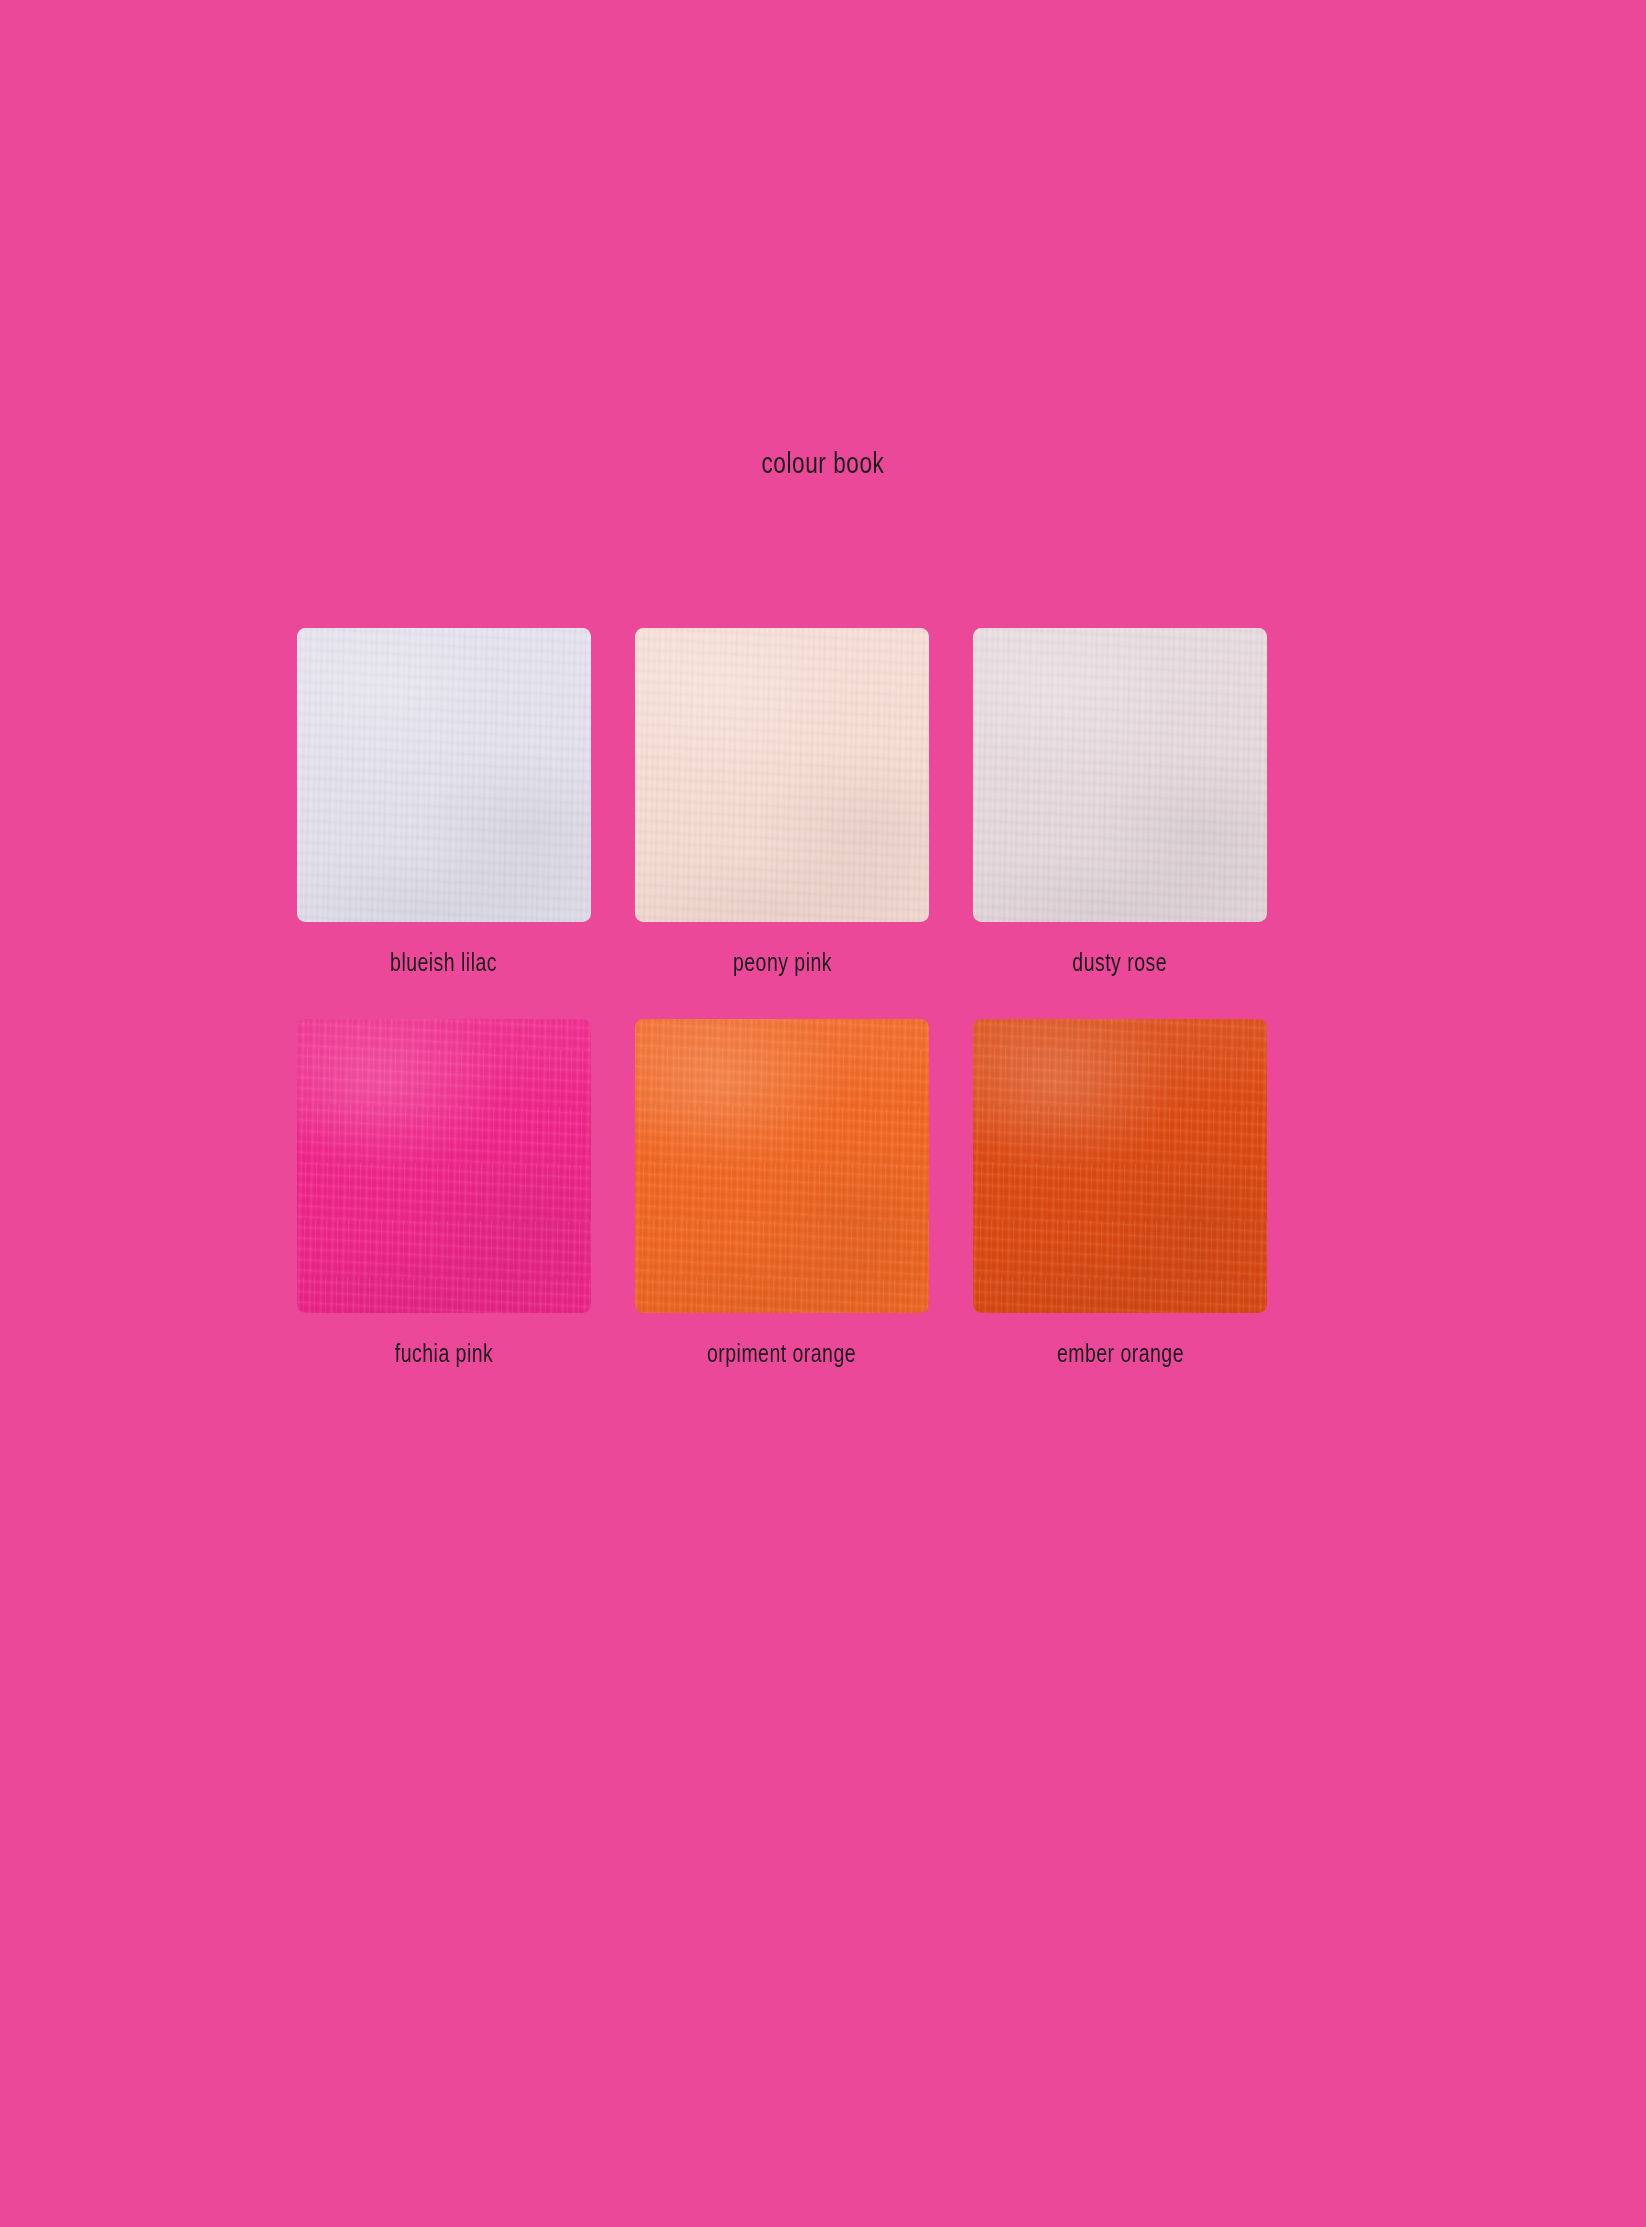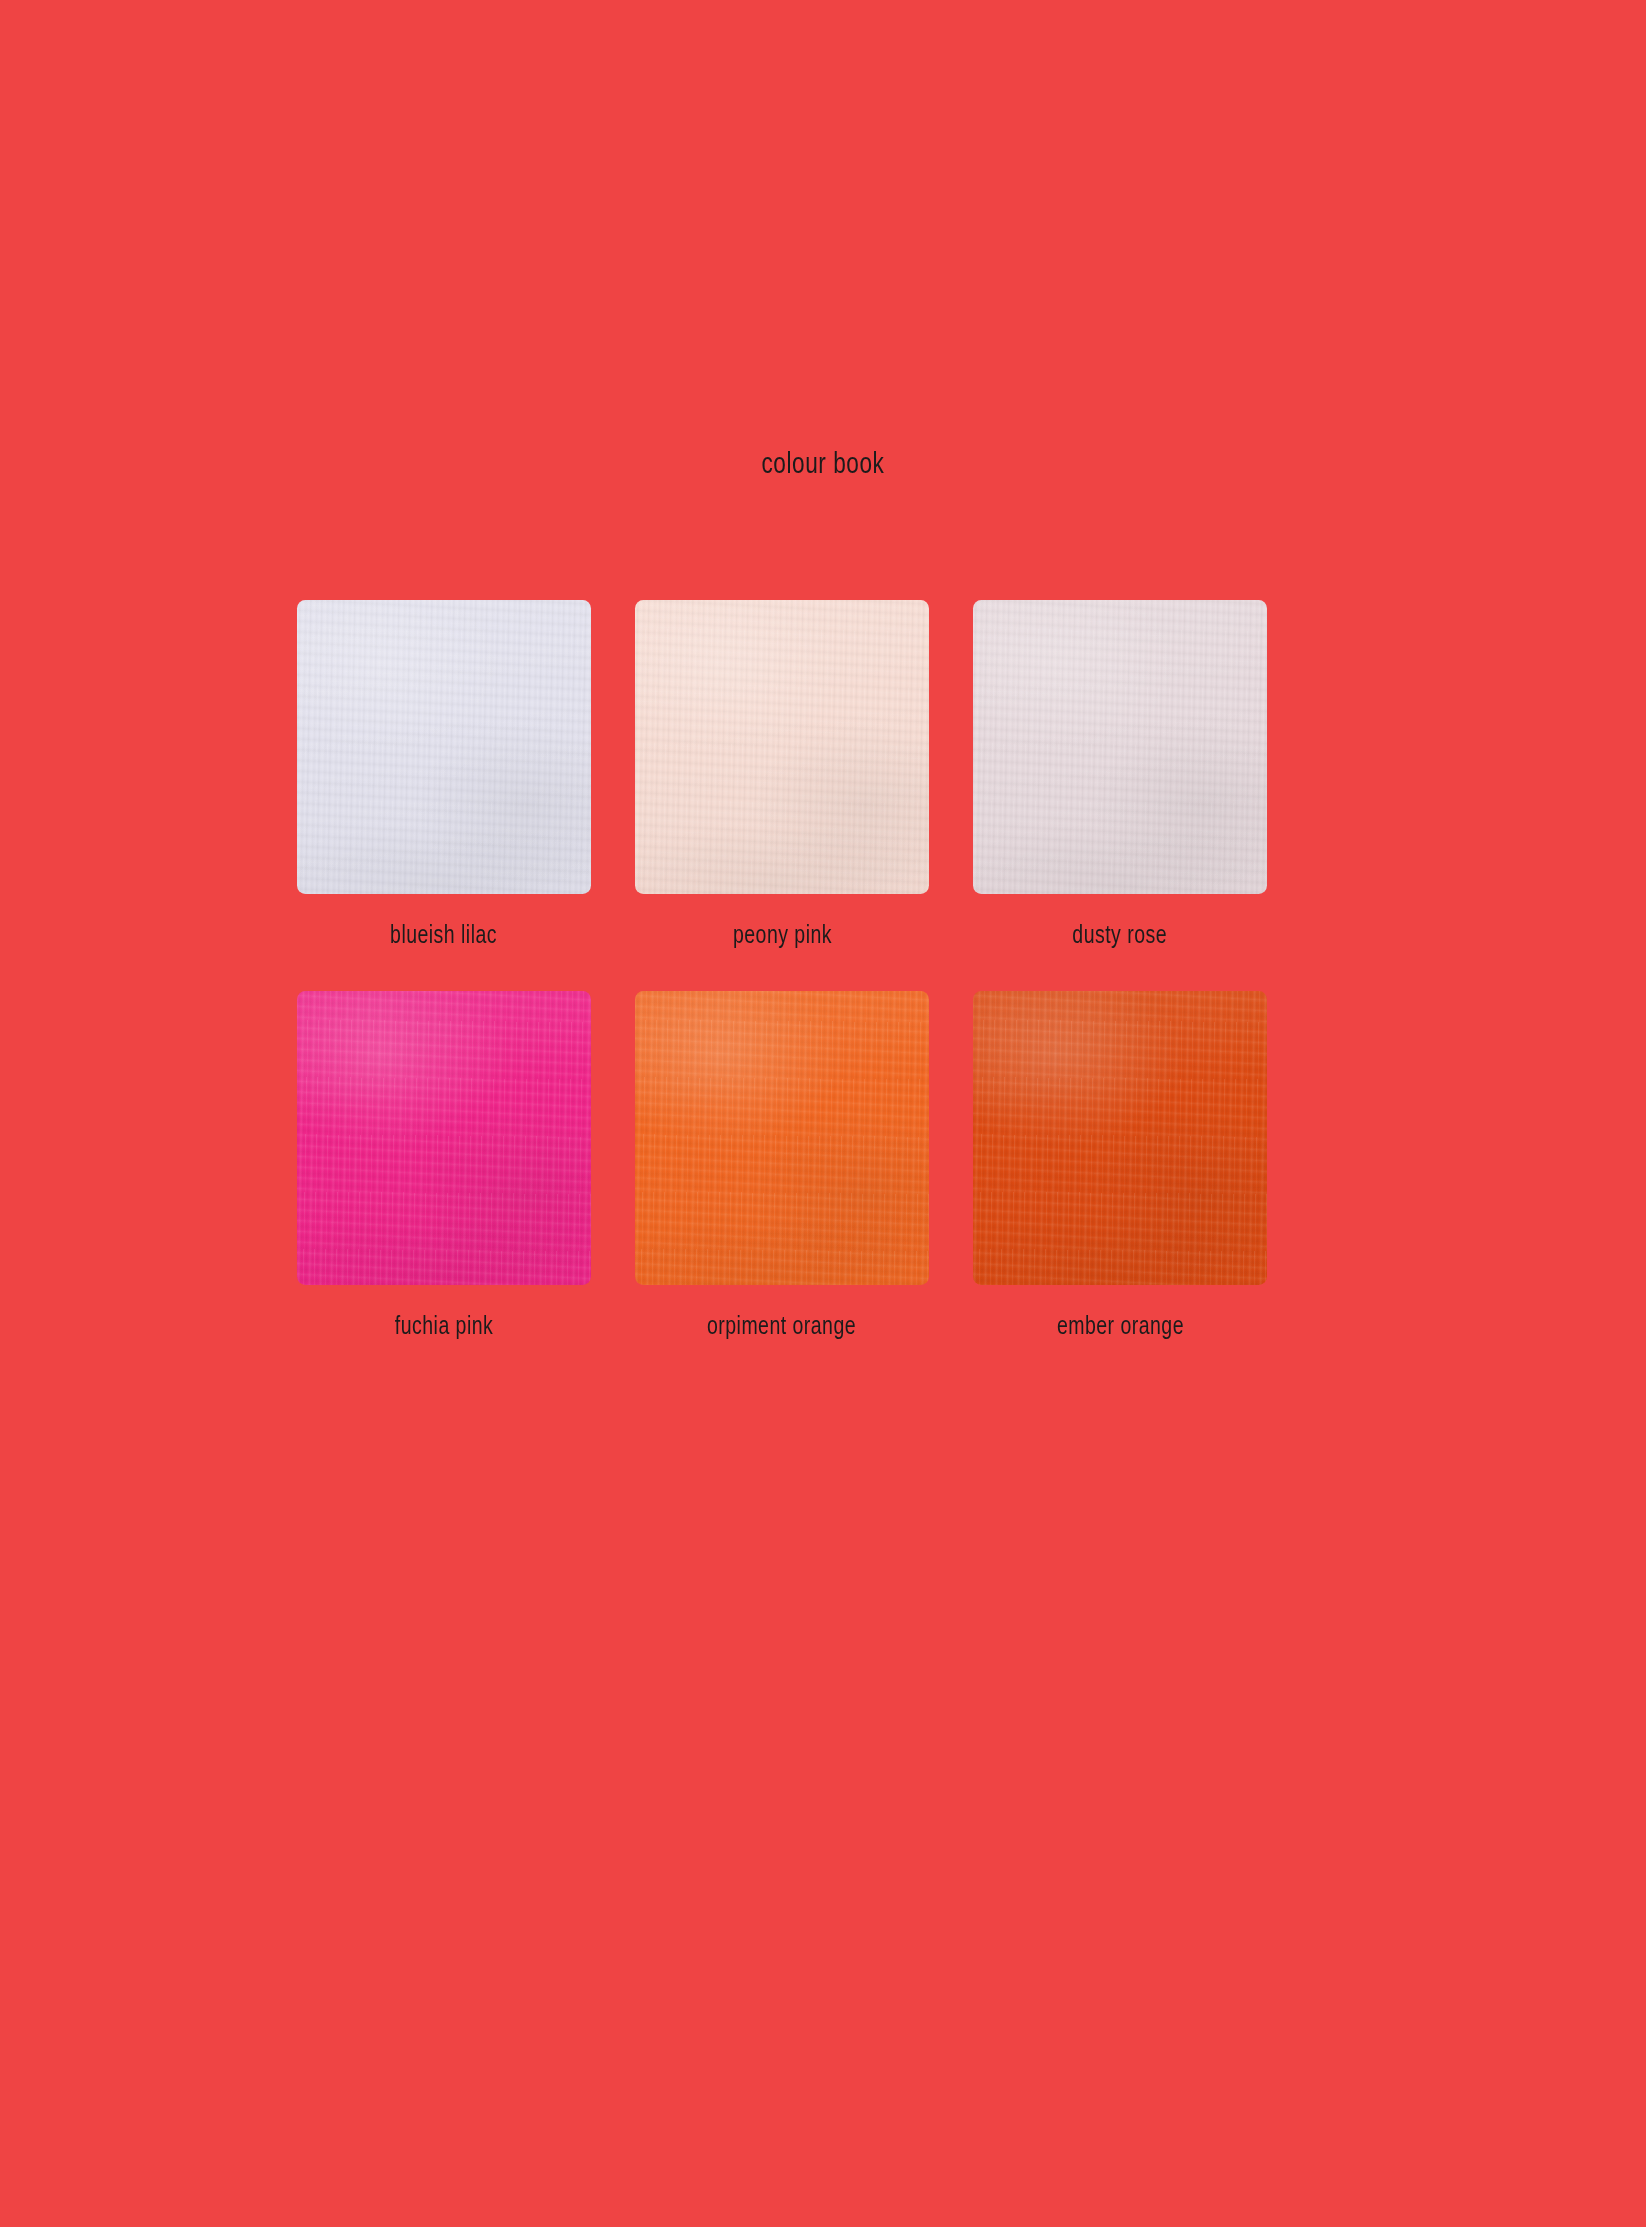--- a/index.html
+++ b/index.html
@@ -38,21 +38,21 @@
     transform: scaleX(0.78);
     transform-origin: 50% 50%;
     white-space: nowrap;
     line-height: 1;
   }
 
   
   .swatch-grid {
     position: absolute;
     left: 297px;
-    top: 600px;
+    top: 628px;
     width: 1053px;
     display: grid;
     grid-template-columns: repeat(3, 294px);
     column-gap: 86px;
     row-gap: 120px;
     gap: 44px;
   }
 
   .swatch-cell {
     width: 294px;
@@ -119,21 +119,21 @@
     color: #1b1b1b;
     white-space: nowrap;
     line-height: 1;
     transform: scaleX(0.78);
     transform-origin: 50% 50%;
   }
 </style>
 </head>
 <body>
 
-<div id="page" style="background: #ef4444;">
+<div id="page" style="background: #ec4899;">
 
   <div class="page-title">colour book</div>
 
   <div class="swatch-grid">
 
   <div class="swatch-cell">
         <div class="swatch-chip" style="background-color: rgb(227, 226, 238);"></div>
         <div class="swatch-label">blueish lilac</div>
       </div>
       <div class="swatch-cell">

